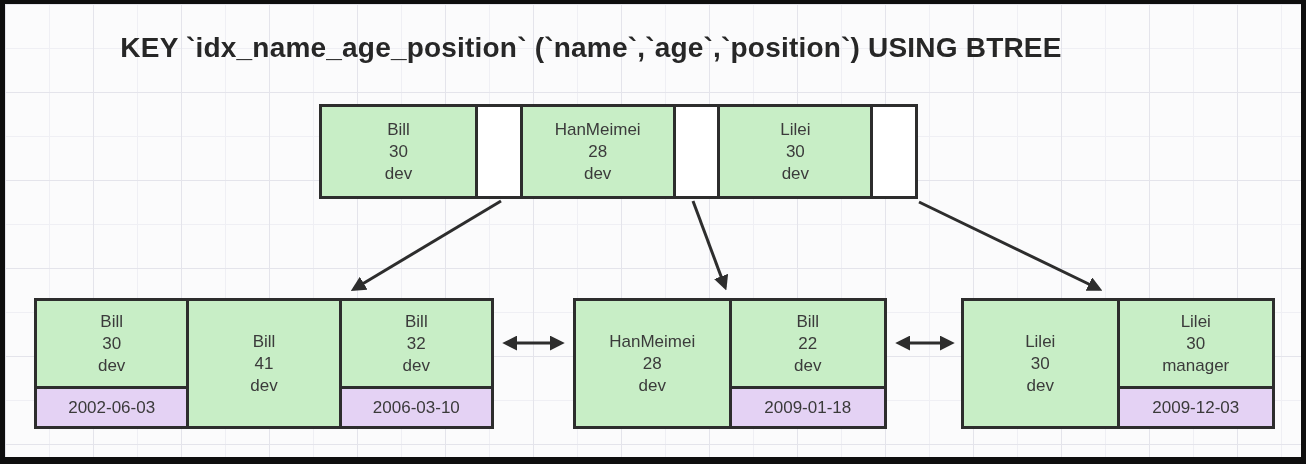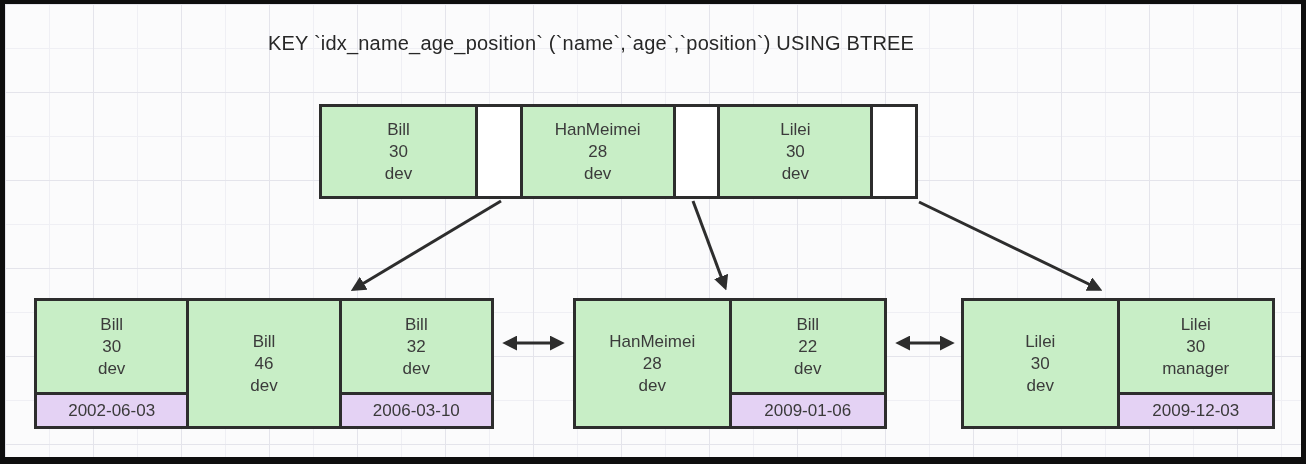--- a/index.html
+++ b/index.html
@@ -22,22 +22,22 @@
       repeating-linear-gradient(to bottom, #e4e4eb 0 1.5px, transparent 1.5px 88px),
       repeating-linear-gradient(to right,  #efeff4 0 1px,  transparent 1px 44px),
       repeating-linear-gradient(to bottom, #efeff4 0 1px,  transparent 1px 44px);
   }
   .title {
     position: absolute;
     top: 28px;
     left: 586px;
     transform: translateX(-50%);
     white-space: nowrap;
-    font-size: 20px;
-    font-weight: normal;
+    font-size: 28px;
+    font-weight: bold;
     letter-spacing: 0.2px;
     color: #272727;
   }
   .node {
     position: absolute;
     display: flex;
     border: 3px solid var(--line-dark, #2d2d2d);
     background: #ffffff;
     text-align: center;
   }
@@ -65,21 +65,21 @@
     background: var(--cell-green, #c8eec6);
     display: flex;
     flex-direction: column;
     justify-content: center;
     align-items: center;
     font-size: 17px;
     line-height: 22px;
     color: #3b3b3b;
   }
   .date {
-    height: 34px;
+    height: 40px;
     background: var(--cell-purple, #e4d2f4);
     border-top: 3px solid var(--line-dark, #2d2d2d);
     display: flex;
     align-items: center;
     justify-content: center;
     font-size: 17px;
     color: #3a3a3a;
   }
   svg.arrows {
     position: absolute;
@@ -126,21 +126,21 @@
       <div class="rec">
         <span>Bill</span>
         <span>30</span>
         <span>dev</span>
       </div>
       <div class="date">2002-06-03</div>
     </div>
     <div class="leafcol">
       <div class="rec">
         <span>Bill</span>
-        <span>46</span>
+        <span>41</span>
         <span>dev</span>
       </div>
     </div>
     <div class="leafcol">
       <div class="rec">
         <span>Bill</span>
         <span>32</span>
         <span>dev</span>
       </div>
       <div class="date">2006-03-10</div>
@@ -154,21 +154,21 @@
         <span>28</span>
         <span>dev</span>
       </div>
     </div>
     <div class="leafcol">
       <div class="rec">
         <span>Bill</span>
         <span>22</span>
         <span>dev</span>
       </div>
-      <div class="date">2009-01-06</div>
+      <div class="date">2009-01-18</div>
     </div>
   </div>
 
   <div class="node leaf3">
     <div class="leafcol">
       <div class="rec">
         <span>Lilei</span>
         <span>30</span>
         <span>dev</span>
       </div>

